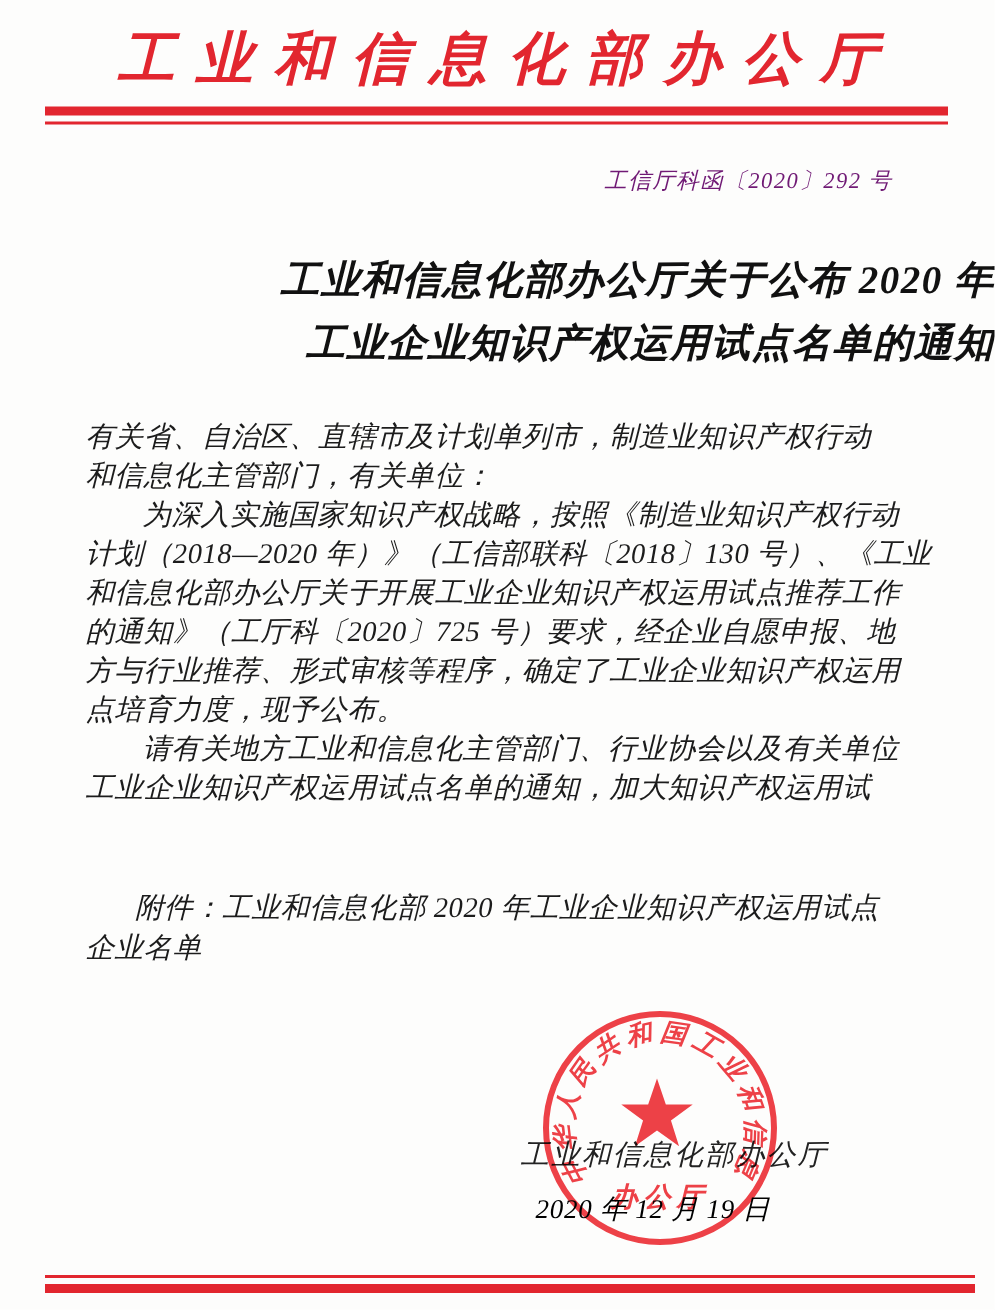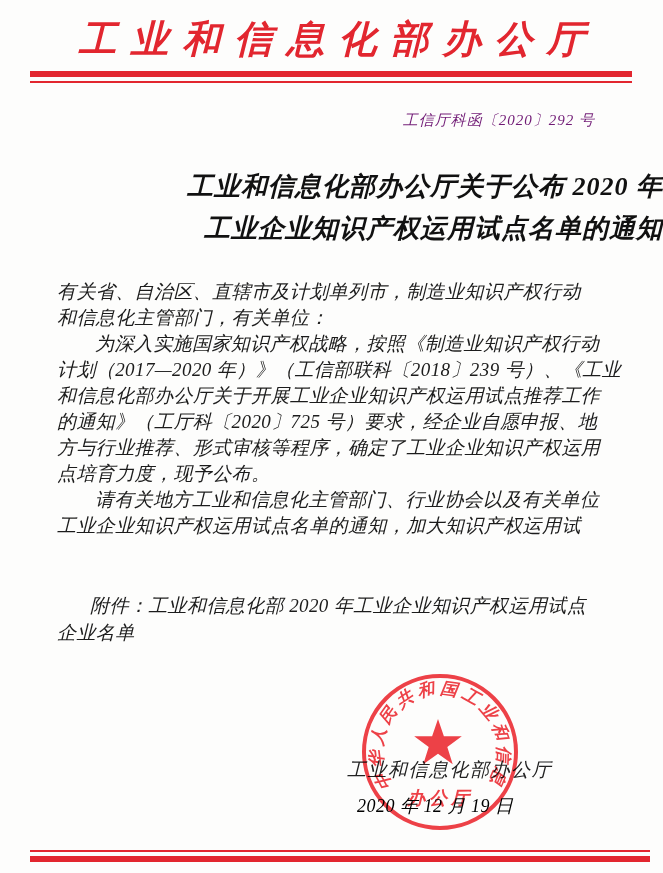--- a/index.html
+++ b/index.html
@@ -98,21 +98,21 @@
 
   <div class="doc-title">
     <div>工业和信息化部办公厅关于公布 2020 年</div>
     <div>工业企业知识产权运用试点名单的通知</div>
   </div>
 
   <div class="body-text">
     <div class="line">有关省、自治区、直辖市及计划单列市，制造业知识产权行动</div>
     <div class="line">和信息化主管部门，有关单位：</div>
     <div class="line indent">为深入实施国家知识产权战略，按照《制造业知识产权行动</div>
-    <div class="line">计划（2017—2020 年）》（工信部联科〔2018〕239 号）、《工业</div>
+    <div class="line">计划（2018—2020 年）》（工信部联科〔2018〕130 号）、《工业</div>
     <div class="line">和信息化部办公厅关于开展工业企业知识产权运用试点推荐工作</div>
     <div class="line">的通知》（工厅科〔2020〕725 号）要求，经企业自愿申报、地</div>
     <div class="line">方与行业推荐、形式审核等程序，确定了工业企业知识产权运用</div>
     <div class="line">点培育力度，现予公布。</div>
     <div class="line indent">请有关地方工业和信息化主管部门、行业协会以及有关单位</div>
     <div class="line">工业企业知识产权运用试点名单的通知，加大知识产权运用试</div>
   </div>
 
   <div class="attachment">
     <div class="att-line1">附件：工业和信息化部 2020 年工业企业知识产权运用试点</div>

